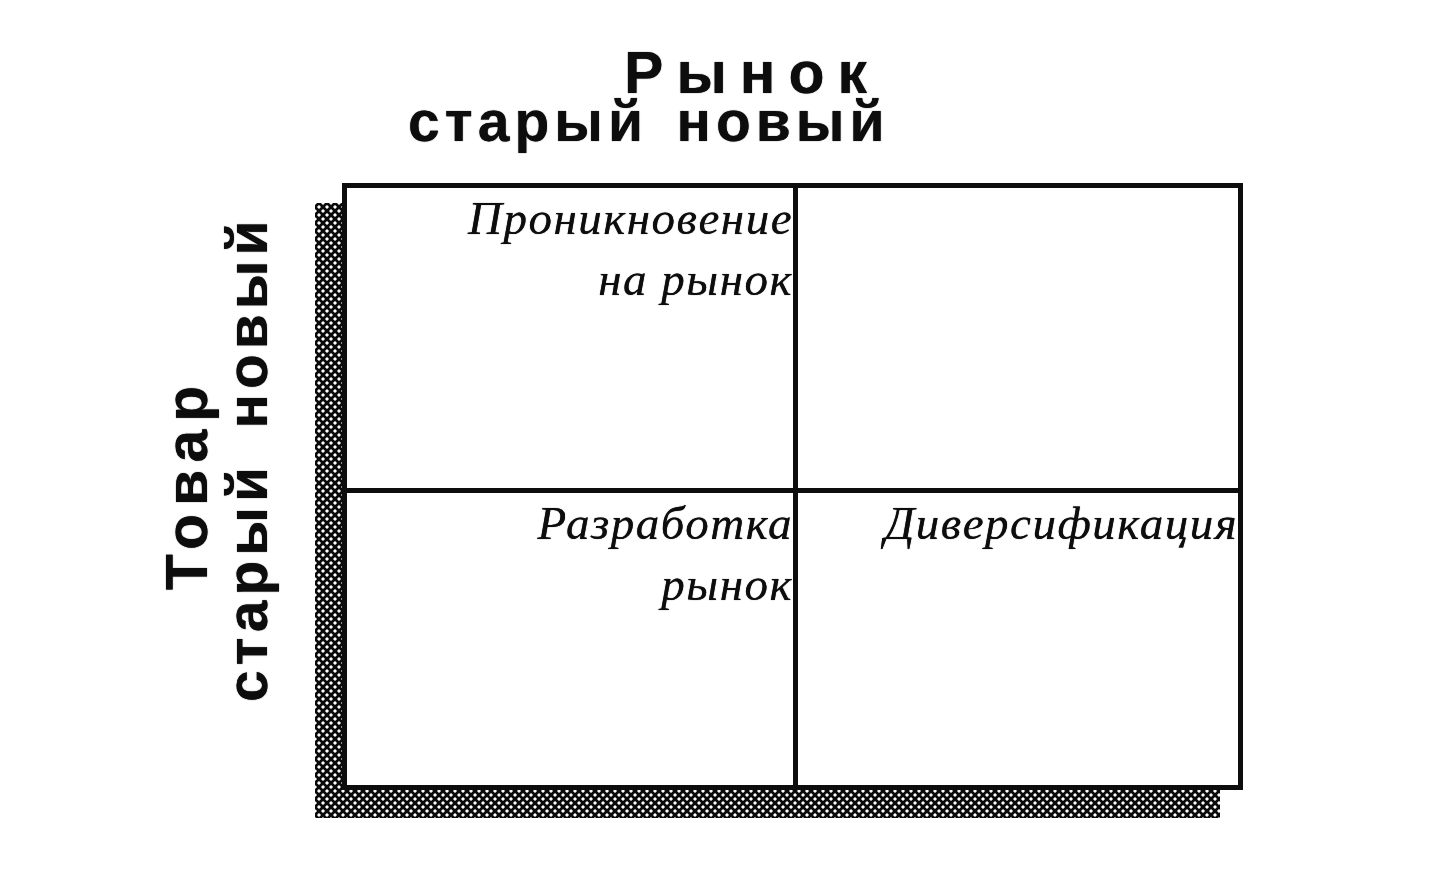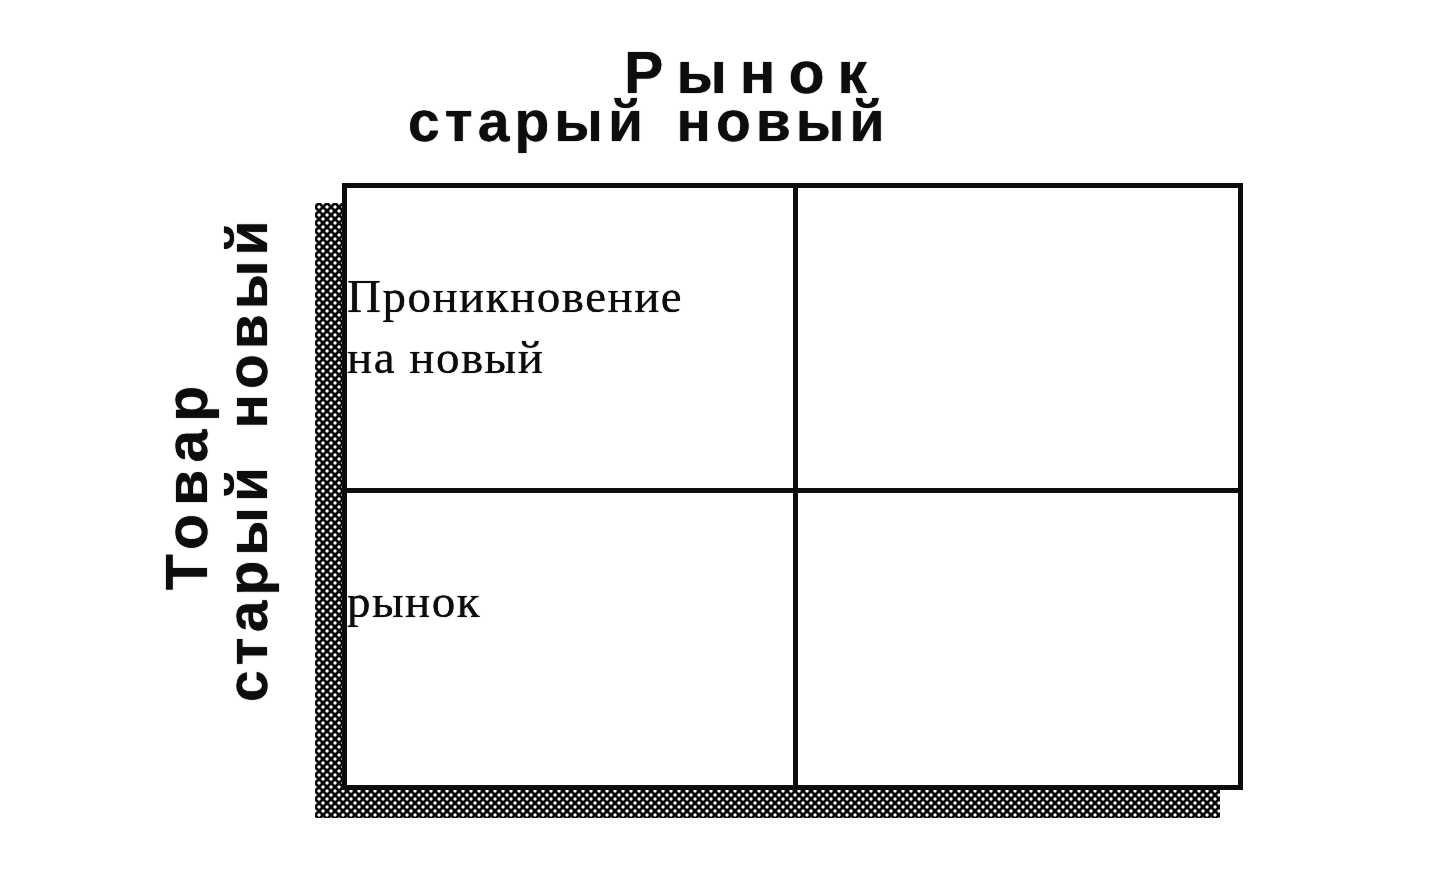--- a/index.html
+++ b/index.html
@@ -27,25 +27,25 @@
   }
   .v-divider {
     position:absolute; left:446px; top:0; bottom:0; width:5px;
     background:var(--ink);
   }
   .h-divider {
     position:absolute; top:300px; left:0; right:0; height:5px;
     background:var(--ink);
   }
   .cell {
-    position:absolute; text-align:left;
+    position:absolute; text-align:right;
     font-family:"Liberation Serif", serif;
     font-size:47px; line-height:61px; letter-spacing:1.5px;
     color:var(--ink); text-shadow:0 0 0.8px var(--ink);
-    padding-top:78px;
+    font-style:italic;
   }
   .cell .line { display:block; }
   .cell-tl { left:0;   top:0;     width:446px; height:300px; }
   .cell-tr { left:451px; top:0;   width:440px; height:300px; }
   .cell-bl { left:0;   top:305px; width:446px; height:292px; }
   .cell-br { left:451px; top:305px; width:440px; height:292px; }
   
   .axis {
     position:absolute; white-space:nowrap;
     font-weight:bold; color:var(--ink); line-height:1;
@@ -72,23 +72,28 @@
   <div class="axis product-title">Товар</div>
   <div class="axis product-old">старый</div>
   <div class="axis product-new">новый</div>
 
   <div class="matrix">
     <div class="v-divider"></div>
     <div class="h-divider"></div>
 
     <div class="cell cell-tl">
       <span class="line">Проникновение</span>
-      <span class="line">на новый</span>
+      <span class="line">на рынок</span>
     </div>
 
 
     <div class="cell cell-bl">
+      <span class="line">Разработка</span>
       <span class="line">рынок</span>
     </div>
 
+    <div class="cell cell-br">
+      <span class="line">Диверсификация</span>
+      <span class="line"></span>
+    </div>
   </div>
 
 </div>
 
 </body></html>

